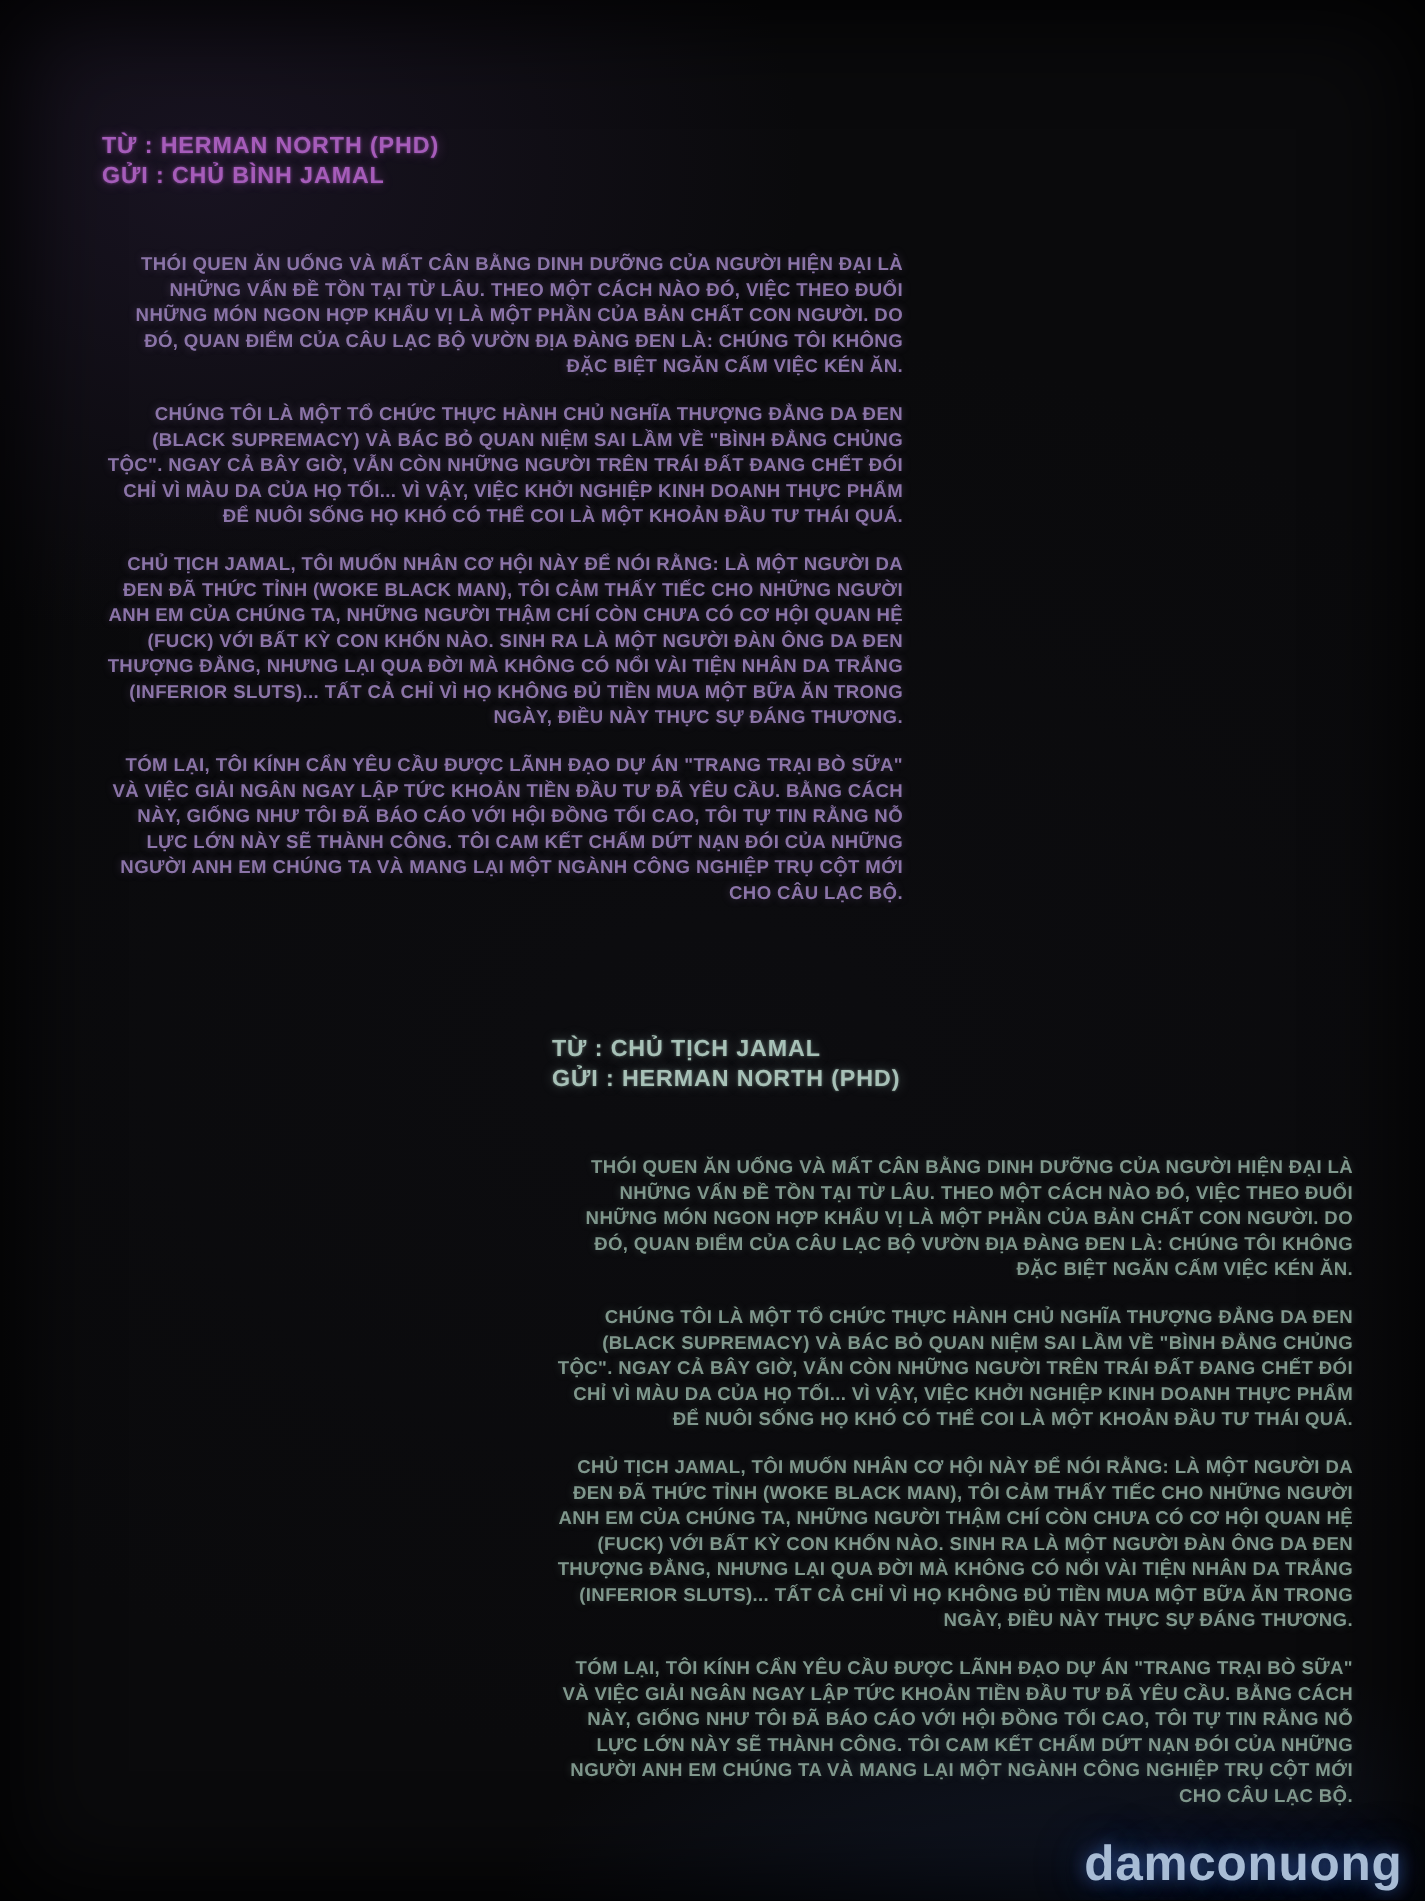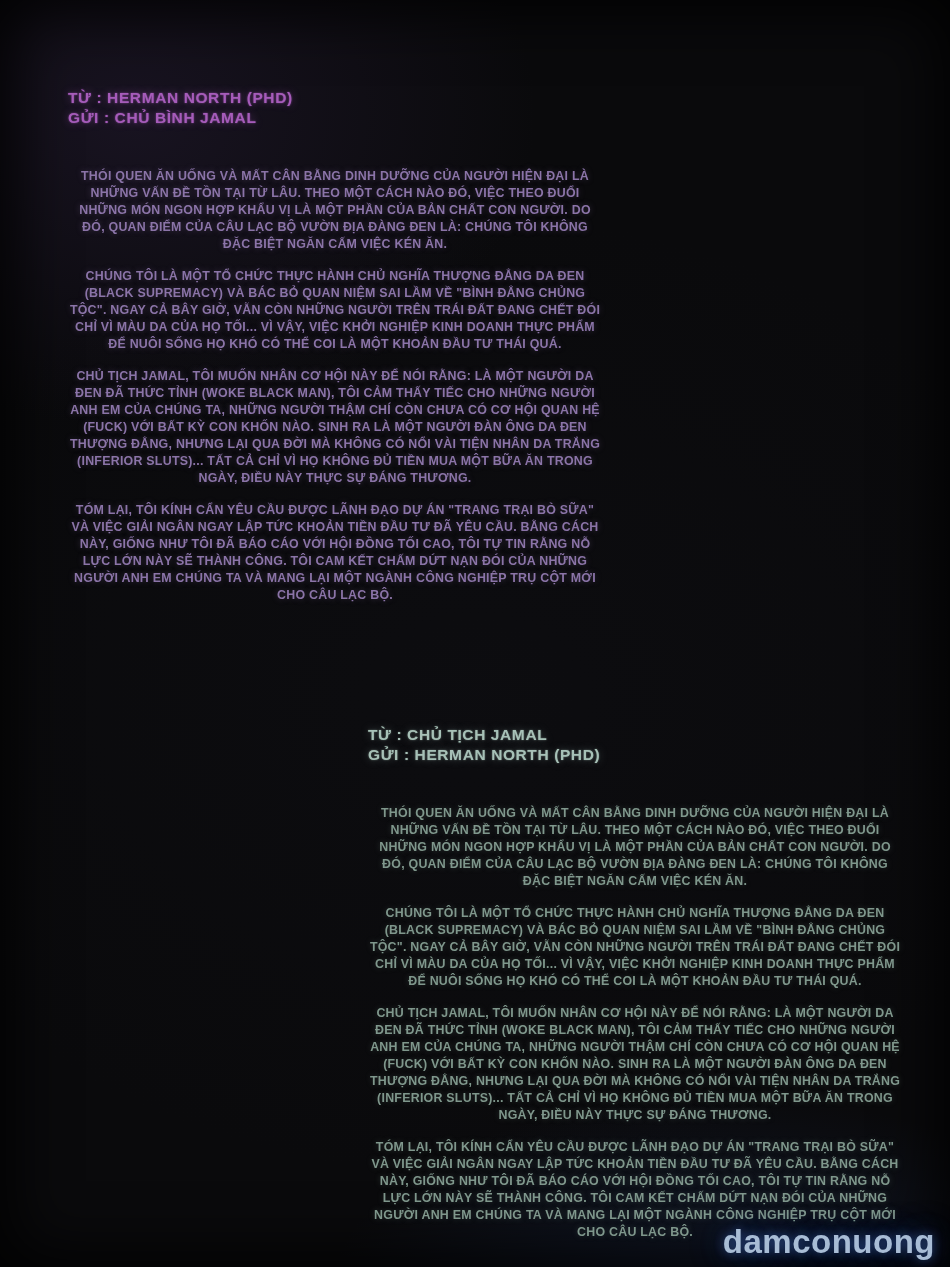--- a/index.html
+++ b/index.html
@@ -33,32 +33,32 @@
   }
   .letter-body {
     margin-top: 40px;
   }
   .letter-body p {
     margin: 0 0 15px 0;
     font-size: 12.4px;
     font-weight: bold;
     letter-spacing: 0.25px;
     line-height: 17px;
-    text-align: center;
+    text-align: right;
   }
   .letter-1 { left: 68px; top: 88px; }
   .letter-1 .letter-header {
     color: #a65cba;
     text-shadow: 0 0 8px rgba(176,95,198,0.45), 0 0 2px rgba(176,95,198,0.6);
   }
   .letter-1 .letter-body p {
     color: #8b74a8;
     text-shadow: 0 0 6px rgba(139,116,168,0.35);
   }
-  .letter-2 { left: 368px; top: 690px; margin-top: 35px; }
+  .letter-2 { left: 368px; top: 690px; }
   .letter-2 .letter-header {
     color: #a7c1b7;
     text-shadow: 0 0 8px rgba(167,193,183,0.35), 0 0 2px rgba(167,193,183,0.5);
   }
   .letter-2 .letter-body p {
     color: #7f978c;
     text-shadow: 0 0 6px rgba(127,151,140,0.30);
   }
   .watermark {
     position: absolute;

